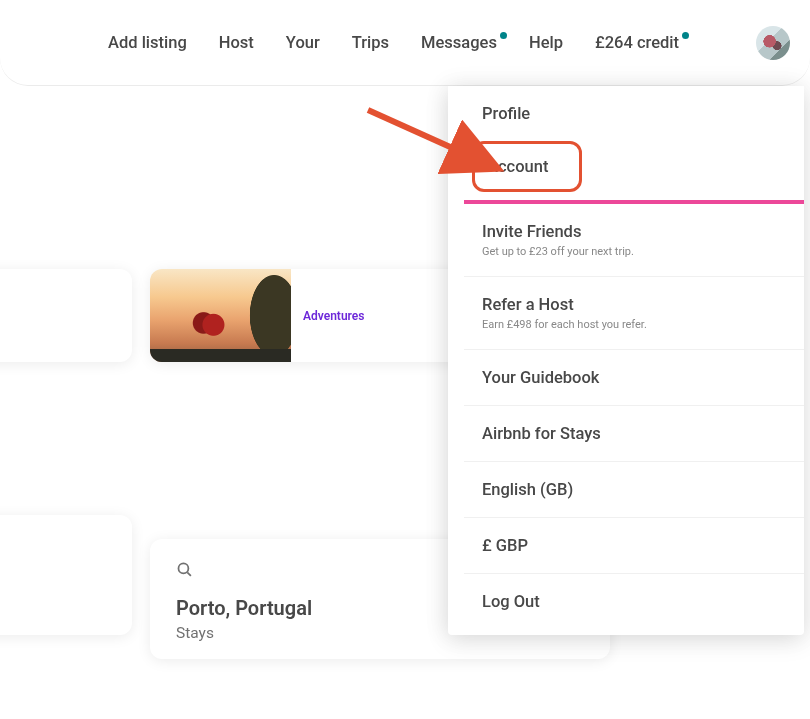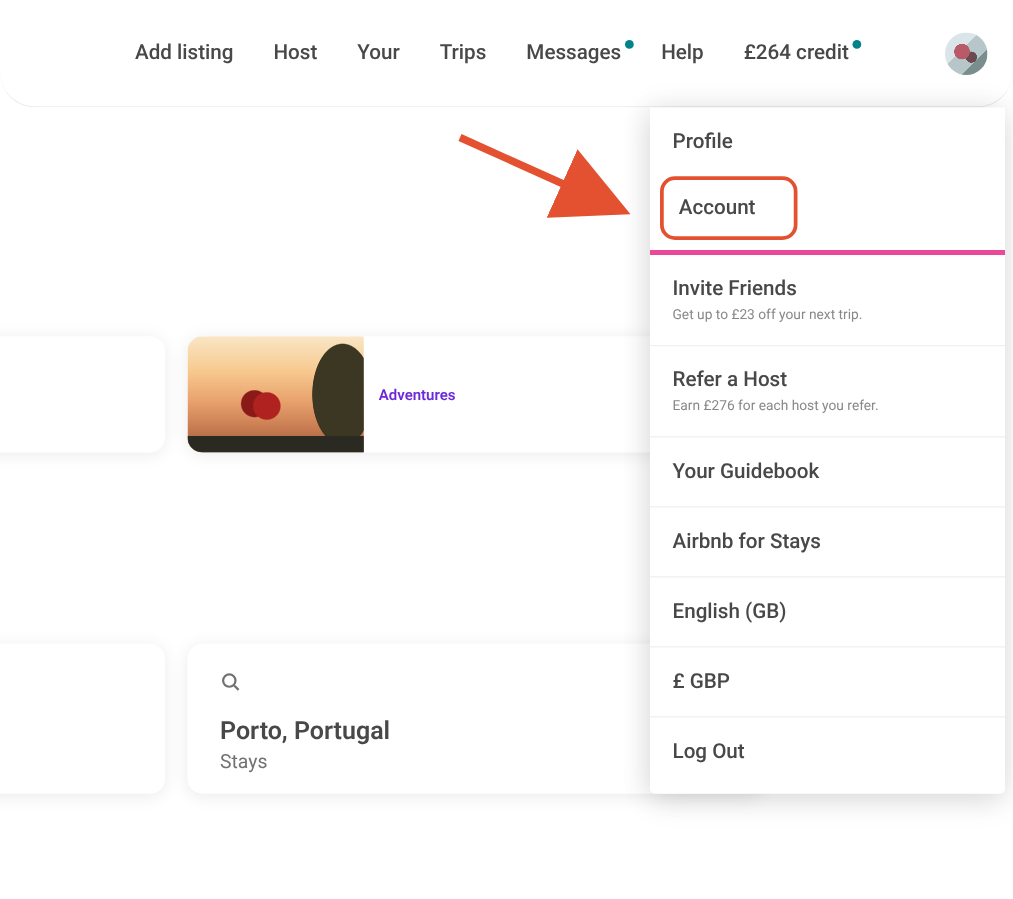--- a/index.html
+++ b/index.html
@@ -102,21 +102,21 @@
     box-shadow: 0 2px 14px rgba(0,0,0,0.08);
     padding: 22px 26px 22px 26px;
   }
   .search-card.left {
     top: 429px;
     left: -40px;
     width: 172px;
     height: 120px;
   }
   .search-card.main {
-    top: 429px;
+    top: 453px;
     left: 150px;
     width: 460px;
     height: 120px;
   }
   .search-icon svg { width: 17px; height: 17px; stroke: #717171; }
   .search-location {
     font-size: 20px;
     font-weight: 600;
     color: #484848;
     margin-top: 14px;
@@ -125,24 +125,24 @@
     font-size: 15.5px;
     color: #717171;
     margin-top: 4px;
   }
 
   
   .dropdown {
     position: absolute;
     top: 86px;
     right: 6px;
-    width: 284px;
+    width: 356px;
     background: #ffffff;
     box-shadow: -2px 0 24px rgba(0,0,0,0.08),0 6px 24px rgba(0,0,0,0.10);
-    padding: 0 0 6px 0;
+    padding: 0 0 6px 16px;
     border-bottom-left-radius: 4px;
     border-bottom-right-radius: 4px;
   }
   .menu-item {
     padding: 18px 18px;
     cursor: pointer;
     border-bottom: 1px solid #f0f0f0;
   }
   .menu-item:last-child { border-bottom: none; }
   .menu-item.no-border { border-bottom: none; }
@@ -226,21 +226,21 @@
     <div class="highlight-box">
       <div class="menu-label">Account</div>
     </div>
   </div>
   <div class="menu-item">
     <div class="menu-label">Invite Friends</div>
     <div class="menu-sub">Get up to £23 off your next trip.</div>
   </div>
   <div class="menu-item">
     <div class="menu-label">Refer a Host</div>
-    <div class="menu-sub">Earn £276 for each host you refer.</div>
+    <div class="menu-sub">Earn £498 for each host you refer.</div>
   </div>
   <div class="menu-item">
     <div class="menu-label">Your Guidebook</div>
   </div>
   <div class="menu-item">
     <div class="menu-label">Airbnb for Stays</div>
   </div>
   <div class="menu-item">
     <div class="menu-label">English (GB)</div>
   </div>

